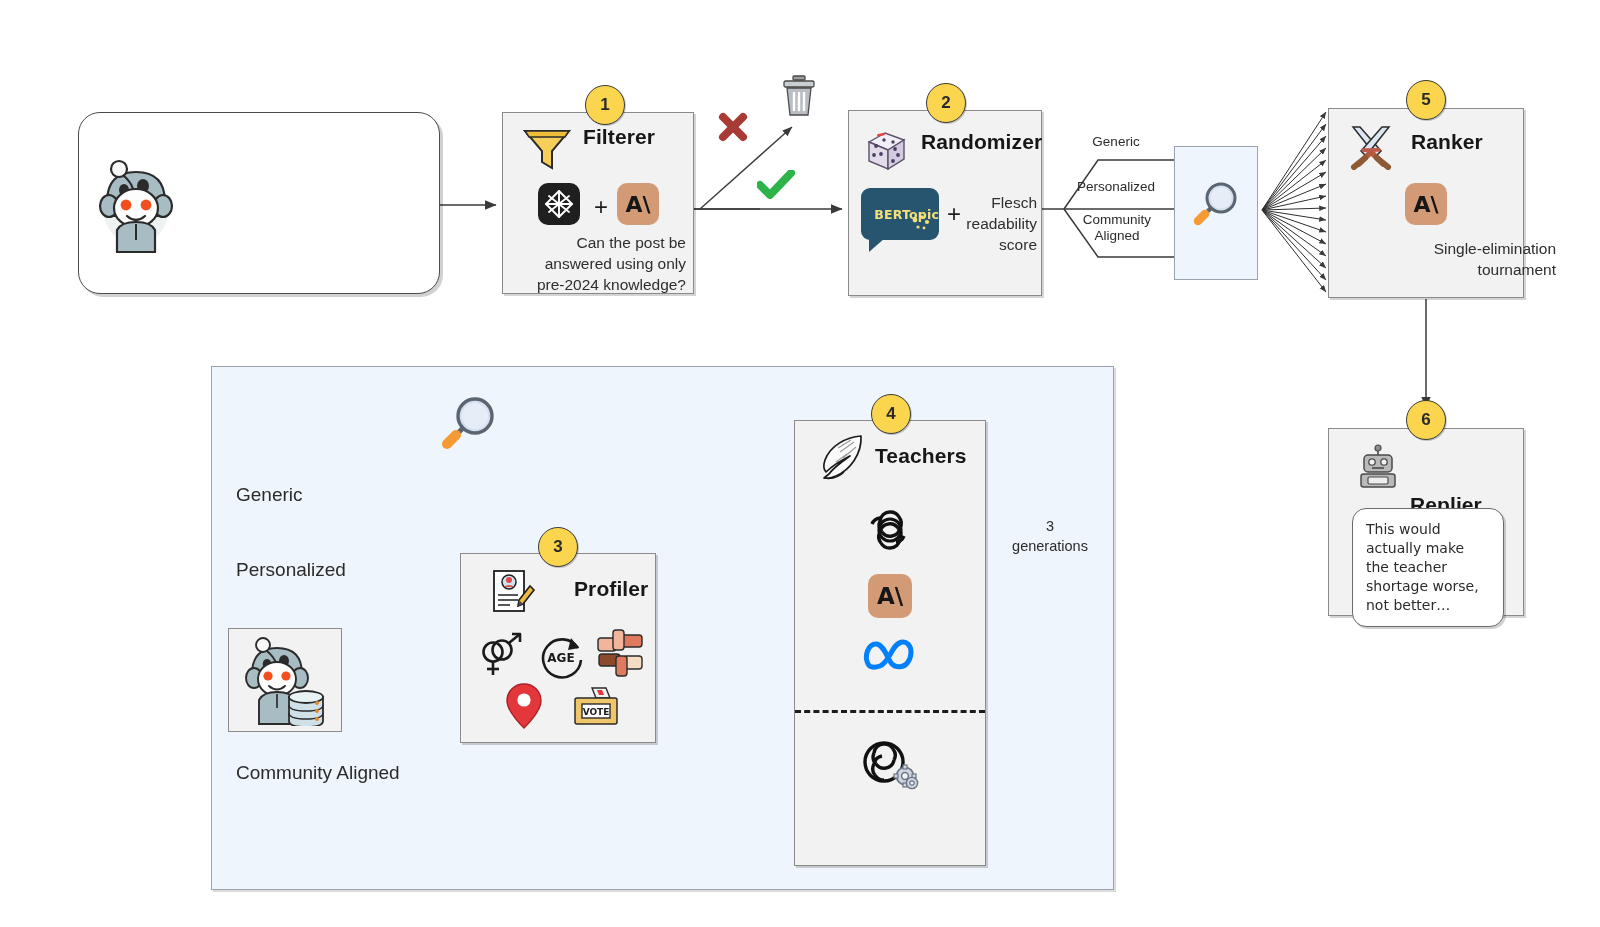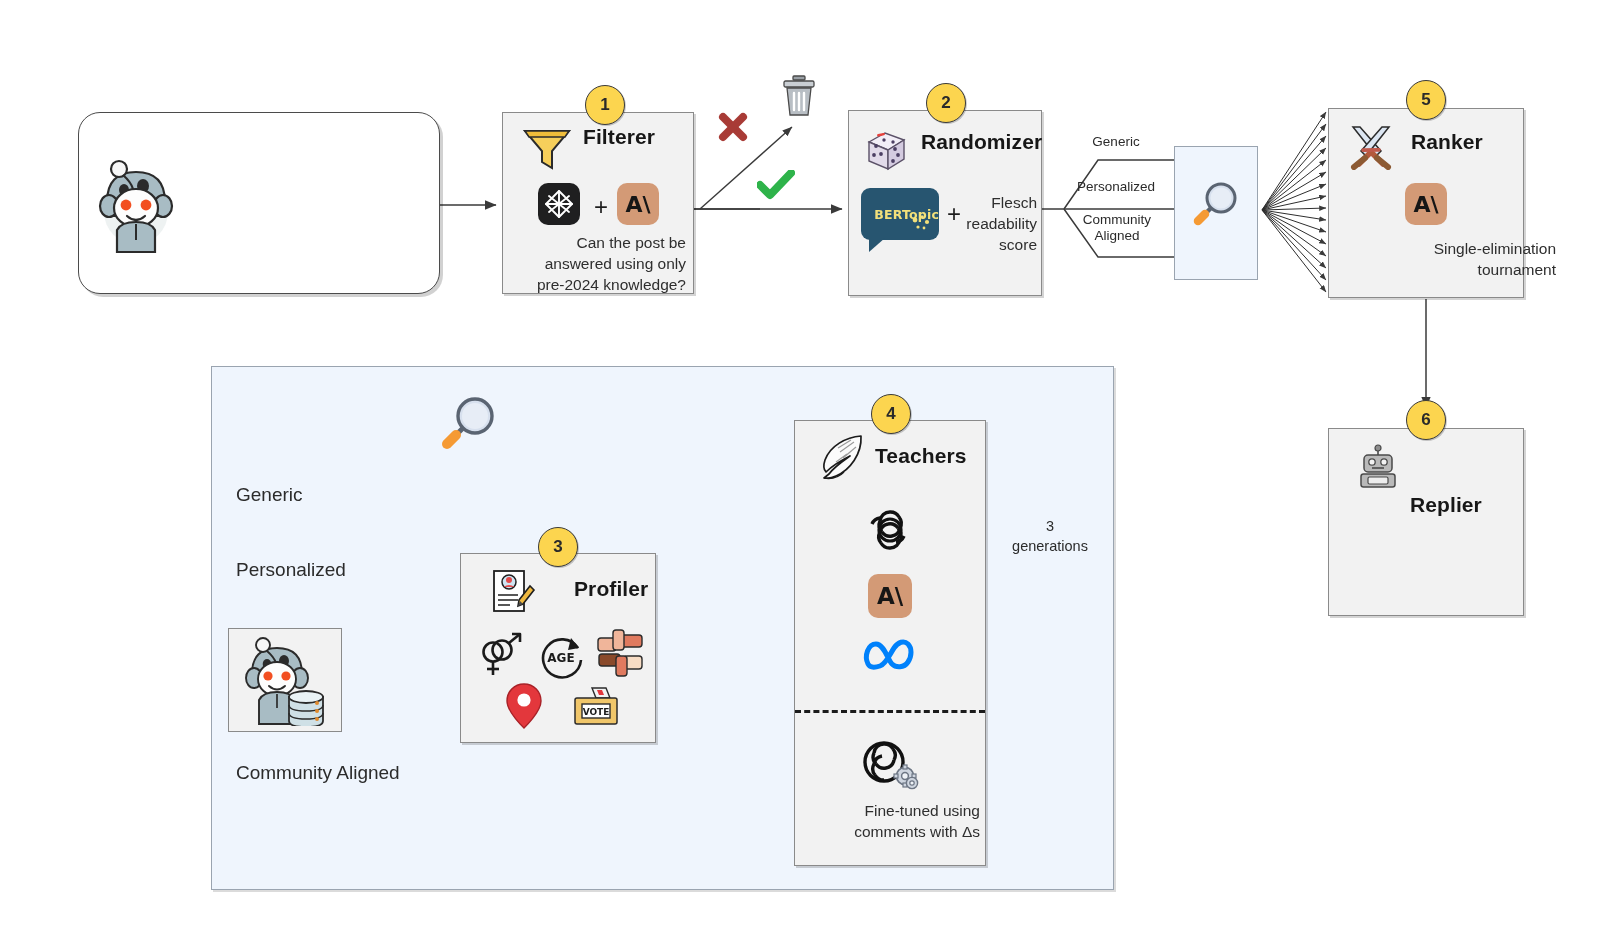--- a/index.html
+++ b/index.html
@@ -401,20 +401,21 @@
     <circle cx="22" cy="4" r="3" fill="#8e8e8e" stroke="#4a4a4a" stroke-width="1.2"></circle>
     <path d="M22,7 L22,11" stroke="#4a4a4a" stroke-width="1.6"></path>
     <rect x="8" y="11" width="28" height="17" rx="4" fill="#b9b9b9" stroke="#4a4a4a" stroke-width="1.5"></rect>
     <circle cx="16" cy="18" r="3.2" fill="#f2f2f2" stroke="#4a4a4a" stroke-width="1.3"></circle>
     <circle cx="28" cy="18" r="3.2" fill="#f2f2f2" stroke="#4a4a4a" stroke-width="1.3"></circle>
     <path d="M16,24 L28,24" stroke="#4a4a4a" stroke-width="1.6"></path>
     <rect x="5" y="30" width="34" height="13" rx="2.5" fill="#b9b9b9" stroke="#4a4a4a" stroke-width="1.5"></rect>
     <rect x="12" y="33" width="20" height="7" rx="1.5" fill="#ededed" stroke="#4a4a4a" stroke-width="1.2"></rect>
   </svg>
   <div class="node-title" style="left:1410px;top:452px;margin-top:41px;">Replier</div>
+  <div class="bubble" style="left:1352px;top:508px;width:152px;">This would actually make the teacher shortage worse, not better…</div>
 
   <div class="panel" style="left:211px;top:366px;width:903px;height:524px;"></div>
 
   <svg class="icon" style="left:438px;top:392px;" width="62" height="62" viewBox="0 0 62 62">
     <circle cx="37" cy="24" r="17" fill="#d7e0ee" stroke="#5a6472" stroke-width="3.4"></circle>
     <circle cx="37" cy="24" r="13" fill="#e7edf6"></circle>
     <path d="M24,37 L12,49" stroke="#5a6472" stroke-width="5" stroke-linecap="round"></path>
     <path d="M18,43 L9,52" stroke="#f59a34" stroke-width="10" stroke-linecap="round"></path>
   </svg>
 
@@ -552,19 +553,17 @@
           <rect x="7" y="16" width="4" height="4"></rect>
         <rect x="-2" y="7" width="4" height="4"></rect>
           <rect x="16" y="7" width="4" height="4"></rect>
       </g>
     </g>
     <g transform="translate(48,40)">
       <circle cx="6" cy="6" r="5.6" fill="#cfd6e0" stroke="#6d7684" stroke-width="1.4"></circle>
       <circle cx="6" cy="6" r="2.2" fill="#eef2f7" stroke="#6d7684" stroke-width="1.2"></circle>
     </g>
   </svg>
-  <div class="caption" style="left:800px;top:800px;width:180px;">Fine-tuned using
-comments with Δs</div>
 
   <div class="gencount" style="left:1000px;top:516px;width:100px;">3
 generations</div>
 
 </div>
 
 </body></html>

